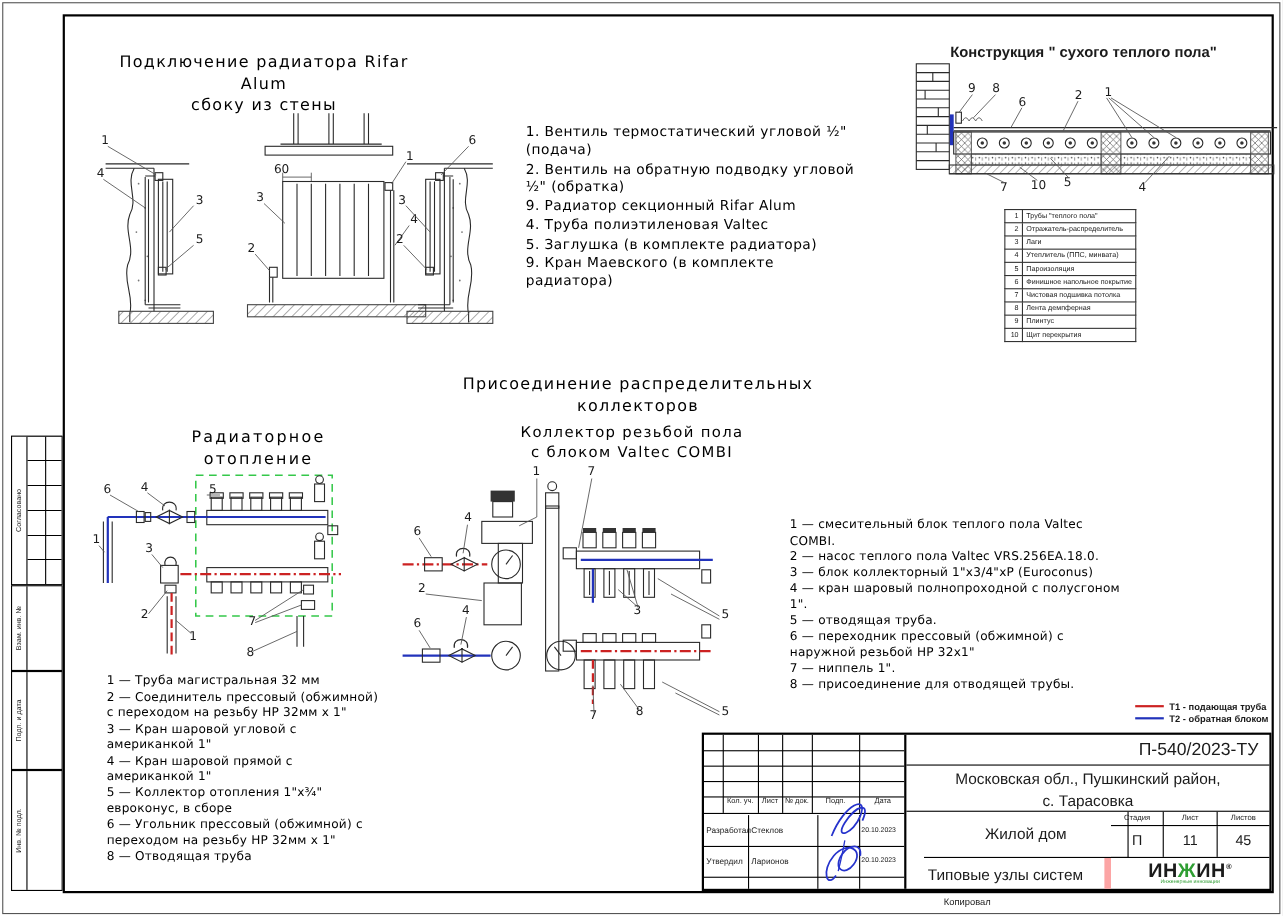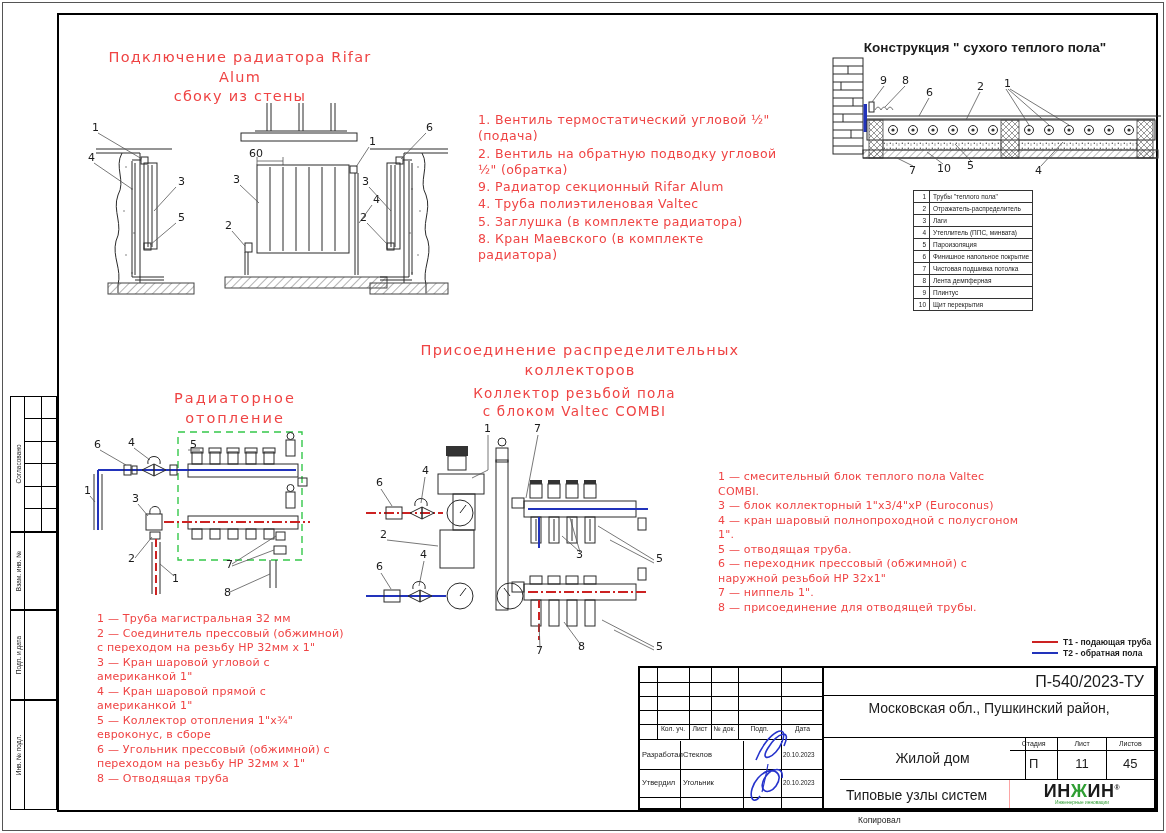--- a/index.html
+++ b/index.html
@@ -1,20 +1,20 @@
 <!DOCTYPE html>
 <html><head>
 <meta charset="utf-8">
 <style>
   html,body{margin:0;padding:0;background:#e8e8e8;}
   #sheet{position:relative;width:1166px;height:833px;background:#ffffff;overflow:hidden;
          font-family:"Liberation Sans",sans-serif;color:#1b1b1b;}
   .paper-border{position:absolute;left:2px;top:2px;right:2px;bottom:2px;border:1px solid #555;}
   .frame{position:absolute;left:57px;top:13px;width:1101px;height:799px;border:2px solid #000;box-sizing:border-box;}
-  .cad{font-family:"DejaVu Sans",sans-serif;color:#ef4444;}
+  .cad{font-family:"DejaVu Sans",sans-serif;color:#000000;}
   .cad-title{position:absolute;text-align:center;font-size:14.5px;letter-spacing:1.2px;line-height:1.35;}
   .cad-list{position:absolute;font-size:12.5px;letter-spacing:.4px;line-height:1.3;}
   .cad-list div{margin:0 0 1px 0;}
   .cad-list-sm{position:absolute;font-size:11px;letter-spacing:.2px;line-height:1.32;}
   .bold-title{position:absolute;font-weight:bold;font-size:13.5px;text-align:center;}
   svg .ln{stroke:#2a2a2a;stroke-width:1;fill:none;}
   svg text{font-family:"DejaVu Sans",sans-serif;font-size:11px;fill:#1b1b1b;}
   svg .co{font-size:11px;}
   svg .leader{stroke:#555;stroke-width:.8;fill:none;}
   
@@ -62,21 +62,21 @@
           font-size:14px;text-align:center;line-height:1.45;padding-top:2px;}
   .tb-obj{position:absolute;left:0;top:70px;width:186px;height:42px;border-bottom:1px solid #000;border-right:1px solid #000;
           font-size:14px;text-align:center;line-height:40px;margin-left:16px;}
   .tb-slv{position:absolute;left:186px;top:70px;right:0;height:42px;border-bottom:1px solid #000;}
   .tb-slv .hrow{position:absolute;left:0;top:0;width:100%;height:13px;border-bottom:1px solid #000;display:flex;}
   .tb-slv .hrow span{flex:1;border-right:1px solid #000;font-size:7px;text-align:center;line-height:12px;}
   .tb-slv .hrow span:last-child{border-right:none;}
   .tb-slv .vrow{position:absolute;left:0;top:13px;width:100%;bottom:0;display:flex;}
   .tb-slv .vrow span{flex:1;border-right:1px solid #000;font-size:13px;text-align:center;line-height:26px;}
   .tb-slv .vrow span:last-child{border-right:none;}
-  .tb-content{position:absolute;left:0;top:112px;width:186px;bottom:0;border-right:1px solid #fca5a5;
+  .tb-content{position:absolute;left:0;top:112px;width:186px;bottom:0;border-right:6px solid #fca5a5;
           font-size:14px;text-align:center;line-height:30px;}
   .tb-logo{position:absolute;left:186px;top:112px;right:0;bottom:0;text-align:center;padding-top:2px;}
   .tb-logo .lg{font-weight:bold;font-size:18px;letter-spacing:.5px;line-height:1;}
   .tb-logo .lg-g{color:#2f9e33;}
   .tb-logo sup{font-size:7px;vertical-align:super;}
   .tb-logo .sub{font-size:4.8px;color:#2f9e33;margin-top:0;}
   .sig{position:absolute;left:98px;top:52px;}
   .bottom-lbl{position:absolute;font-size:8.5px;}
 </style>
 </head>
@@ -222,21 +222,21 @@
       <path class="leader" d="M-11,86 L10,108"></path>
     </g>
   </svg>
 
   <div class="cad cad-list" style="left:478px;top:112px;width:300px;">
     <div>1.  Вентиль термостатический угловой ½" (подача)</div>
     <div>2.  Вентиль на обратную подводку угловой ½" (обратка)</div>
     <div>9.  Радиатор секционный Rifar Alum</div>
     <div>4.  Труба полиэтиленовая Valtec</div>
     <div>5.  Заглушка (в комплекте радиатора)</div>
-    <div>8.  Кран Маевского (в комплекте радиатора)</div>
+    <div>9.  Кран Маевского (в комплекте радиатора)</div>
   </div>
 
   <svg style="position:absolute;left:823px;top:52px;" width="340" height="135" viewBox="0 0 340 135">
     <defs>
       <pattern id="hat2" width="5" height="5" patternTransform="rotate(45)" patternUnits="userSpaceOnUse">
         <line x1="0" y1="0" x2="0" y2="5" stroke="#555" stroke-width=".8"></line>
       </pattern>
       <pattern id="xh" width="6" height="6" patternUnits="userSpaceOnUse">
         <path d="M0,0 L6,6 M6,0 L0,6" stroke="#555" stroke-width=".6"></path>
       </pattern>
@@ -566,64 +566,66 @@
       <path class="leader" d="M296,229 L244,202 M296,232 L256,212"></path>
       <text class="co" x="178" y="236">7</text>
       <path class="leader" d="M182,230 L181,205"></path>
       <text class="co" x="220" y="232">8</text>
       <path class="leader" d="M223,227 L206,204"></path>
     </g>
   </svg>
 
   <div class="cad cad-list-sm" style="left:718px;top:470px;width:302px;">
     <div>1 — смесительный блок теплого пола Valtec COMBI.</div>
+    <div>2 — насос теплого пола Valtec VRS.256EA.18.0.</div>
     <div>3 —  блок коллекторный  1"х3/4"хР (Euroconus)</div>
     <div>4 — кран шаровый полнопроходной с полусгоном 1".</div>
     <div>5 — отводящая труба.</div>
     <div>6 — переходник прессовый (обжимной) с наружной резьбой НР 32х1"</div>
     <div>7 — ниппель 1".</div>
     <div>8 — присоединение для отводящей трубы.</div>
   </div>
 
   <div class="pipe-legend">
     <div class="row">
       <span class="sw" style="background:#cc2222;"></span>
       <span>Т1 - подающая труба</span>
     </div>
     <div class="row">
       <span class="sw" style="background:#2233bb;"></span>
-      <span>Т2 - обратная пола</span>
+      <span>Т2 - обратная блоком</span>
     </div>
   </div>
 
   <div class="tb">
     <div class="tb-left">
       <div class="tb-grid-top"></div>
       <span class="tb-h" style="left:17px;width:32px;">Кол. уч.</span>
       <span class="tb-h" style="left:49px;width:22px;">Лист</span>
       <span class="tb-h" style="left:71px;width:27px;">№ док.</span>
       <span class="tb-h" style="left:98px;width:43px;">Подп.</span>
       <span class="tb-h" style="left:141px;width:43px;">Дата</span>
       <div class="tb-grid-rows"></div>
       <span class="tb-cell" style="left:2px;top:83px;">Разработал</span>
       <span class="tb-cell" style="left:43px;top:83px;">Стеклов</span>
       <span class="tb-cell" style="left:143px;top:84px;font-size:6.3px;">20.10.2023</span>
       <span class="tb-cell" style="left:2px;top:111px;">Утвердил</span>
-      <span class="tb-cell" style="left:43px;top:111px;">Угольник</span>
+      <span class="tb-cell" style="left:43px;top:111px;">Ларионов</span>
       <span class="tb-cell" style="left:143px;top:112px;font-size:6.3px;">20.10.2023</span>
       <svg class="sig" width="62" height="88" viewBox="0 0 62 88">
         <path d="M18,40 C30,10 52,2 44,22 C38,38 20,44 30,28 C40,12 54,8 46,26" fill="none" stroke="#2633cc" stroke-width="1.6"></path>
         <path d="M22,76 C14,88 8,72 20,58 C32,44 48,52 38,66 C30,77 18,70 28,56 C34,48 46,46 44,58" fill="none" stroke="#2633cc" stroke-width="1.6"></path>
         <path d="M30,44 C28,56 26,64 24,72" fill="none" stroke="#2633cc" stroke-width="1.2"></path>
       </svg>
     </div>
     <div class="tb-right">
       <div class="tb-doc">П-540/2023-ТУ</div>
       <div class="tb-loc">
         <div>Московская обл., Пушкинский район,</div>
+        <div>с. Тарасовка</div>
       </div>
       <div class="tb-obj">Жилой дом</div>
       <div class="tb-slv">
         <div class="hrow">
           <span>Стадия</span>
           <span>Лист</span>
           <span>Листов</span>
         </div>
         <div class="vrow">
           <span>П</span>

